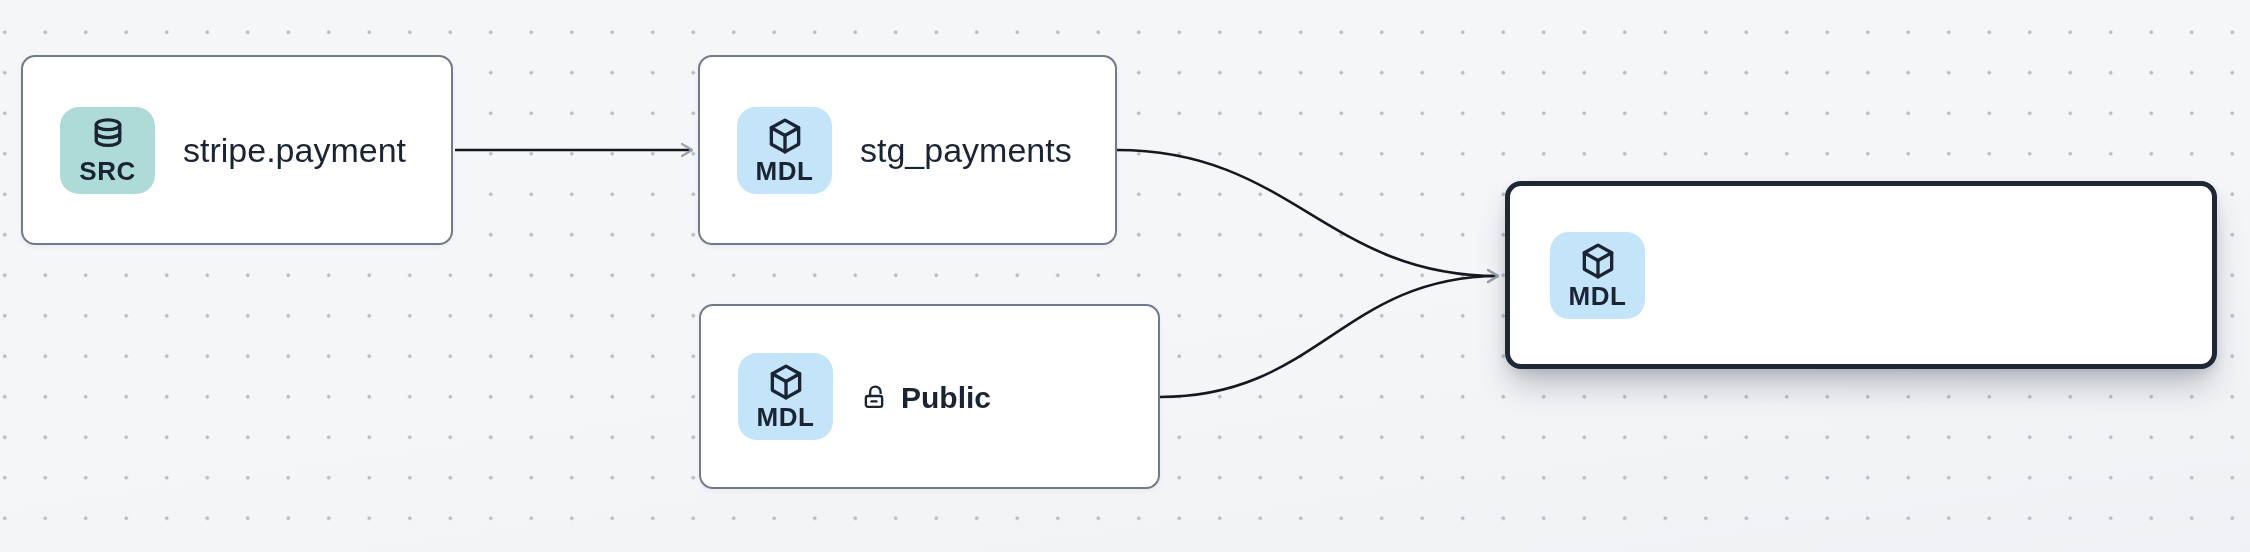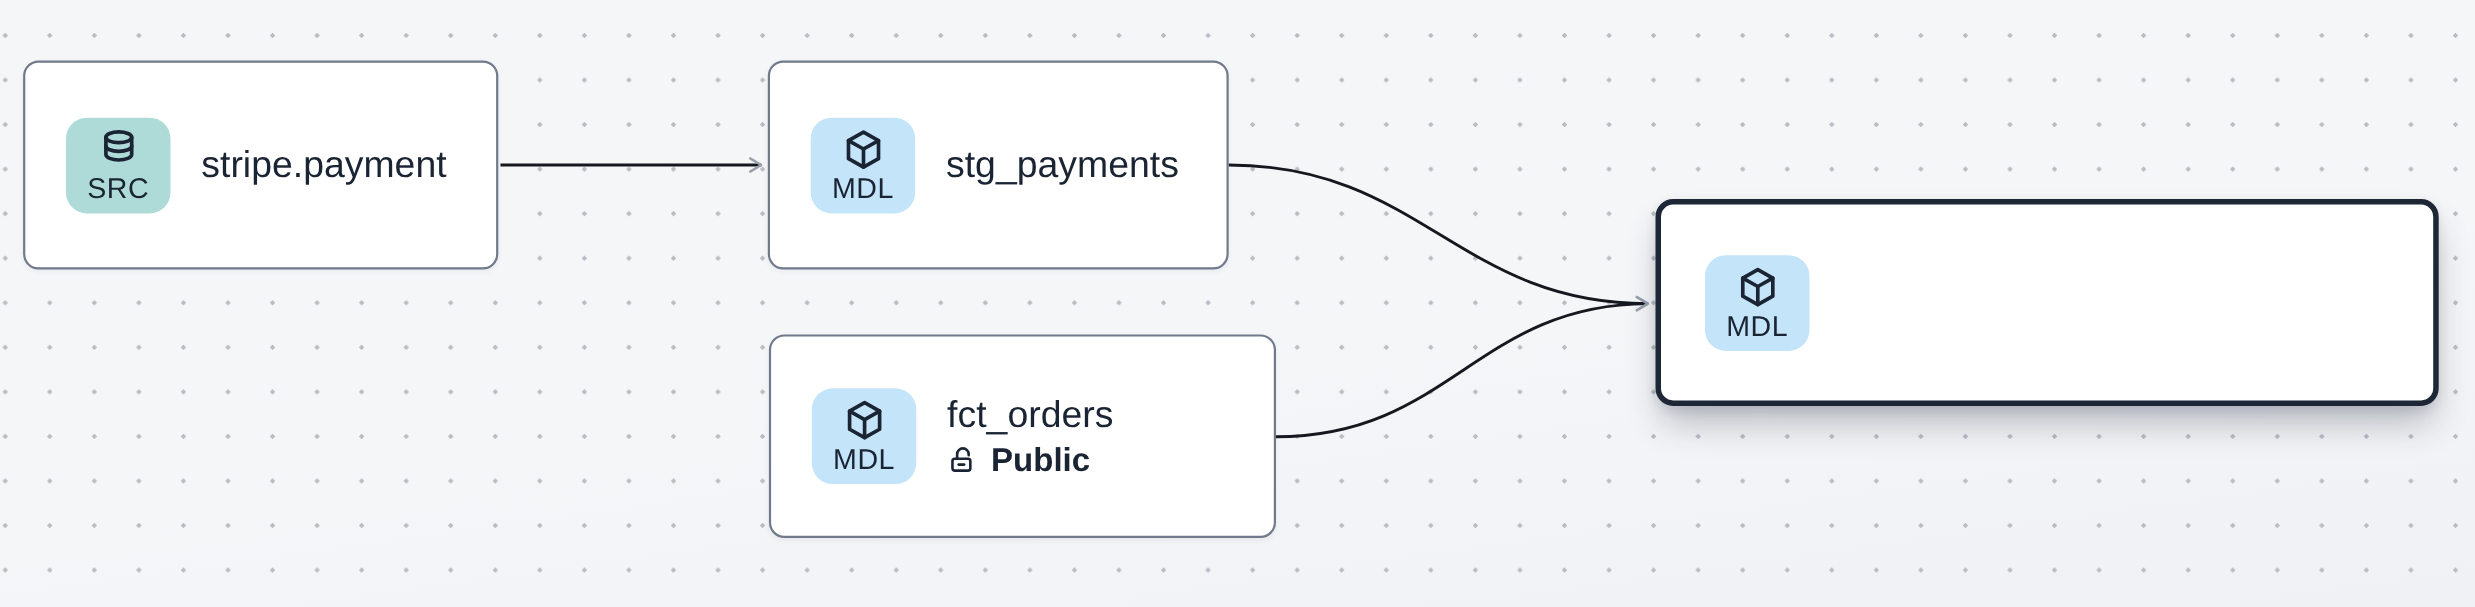--- a/index.html
+++ b/index.html
@@ -36,21 +36,21 @@
   .node-3{left:699px;top:304px;width:461px;height:185px;}
   .node-4{left:1505px;top:181px;width:712px;height:188px;}
   .badge{
     flex:0 0 auto;width:95px;height:87px;border-radius:19px;
     display:flex;flex-direction:column;align-items:center;justify-content:center;
     color:var(--text-color);
   }
   .badge.src{background:var(--src-badge-bg);}
   .badge.mdl{background:var(--mdl-badge-bg);}
   .badge svg{width:42px;height:42px;display:block;}
-  .badge-label{font-size:26px;font-weight:400;line-height:1.05;letter-spacing:0.5px;margin-top:1px;}
+  .badge-label{font-size:26px;font-weight:700;line-height:1.05;letter-spacing:0.5px;margin-top:1px;}
   .node-text{display:flex;flex-direction:column;justify-content:center;}
   .node-title{font-size:34px;color:var(--text-color);line-height:1.25;white-space:nowrap;}
   .subtitle-row{display:flex;align-items:center;gap:10px;margin-top:3px;color:var(--text-color);font-weight:bold;}
   .subtitle-row svg{width:30px;height:30px;display:block;}
   .subtitle-label{font-size:30px;color:var(--text-color);line-height:1.2;}
   .iconline{fill:none;stroke:var(--text-color);stroke-width:1.9px;stroke-linecap:round;stroke-linejoin:round;}
 </style>
 </head>
 <body>
 
@@ -98,21 +98,20 @@
   <div class="node node-3" aria-label="fct_orders">
     <div class="badge mdl">
       <svg viewBox="0 0 24 24">
         <path class="iconline" d="M12 2.9 L19.8 7.3 V16.7 L12 21.1 L4.2 16.7 V7.3 Z"></path>
         <path class="iconline" d="M4.2 7.3 L12 11.7 L19.8 7.3"></path>
         <path class="iconline" d="M12 11.7 V21.1"></path>
       </svg>
       <span class="badge-label">MDL</span>
     </div>
     <div class="node-text">
-      <span class="node-title">fct_orders</span>
       <span class="subtitle-row">
         <svg viewBox="0 0 24 24">
           <rect class="iconline" x="3.9" y="10.4" width="13" height="8.7" rx="1.7"></rect>
           <path class="iconline" d="M8.4 14.7 h4"></path>
           <path class="iconline" d="M7.3 10.4 V7.1 a4.2 4.2 0 0 1 8.4 0 V7.9"></path>
         </svg>
         <span class="subtitle-label">Public</span>
       </span>
     </div>
   </div>

